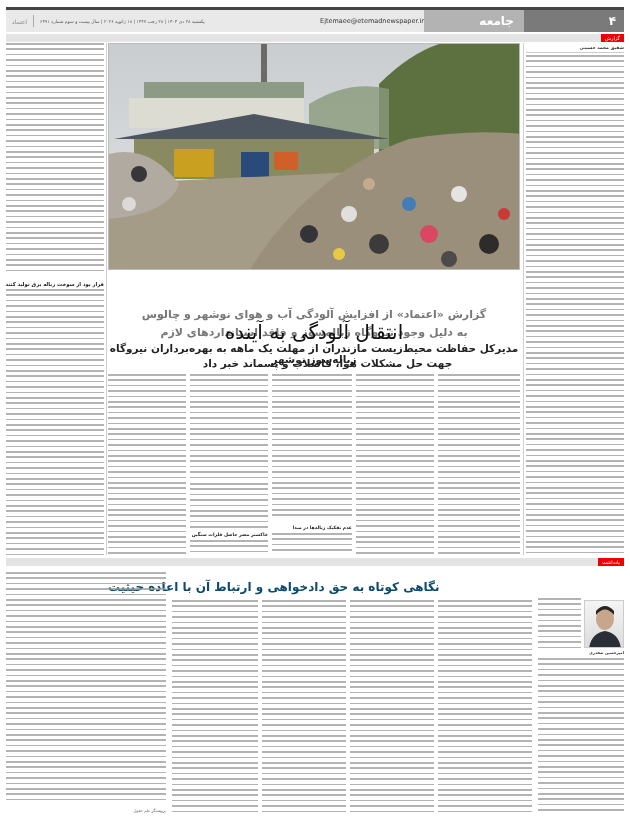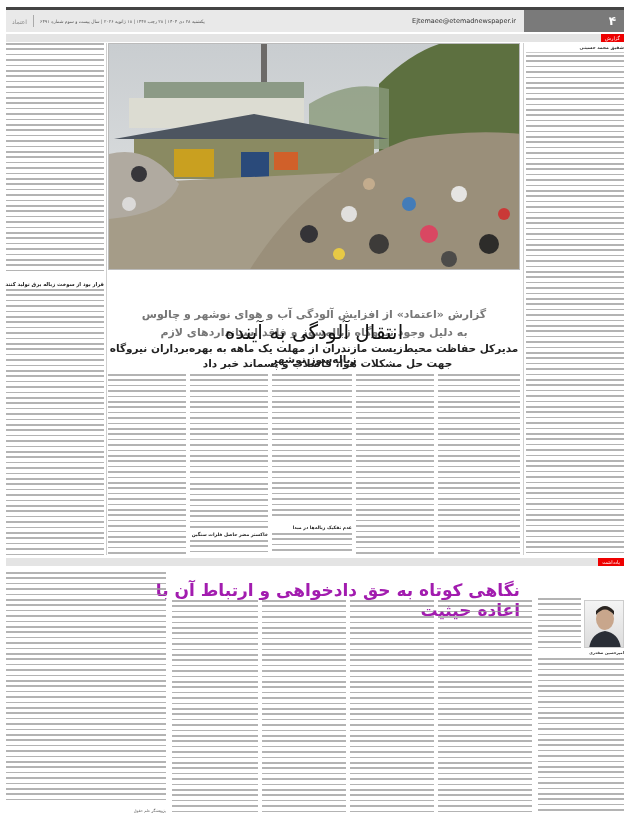--- a/index.html
+++ b/index.html
@@ -5,21 +5,21 @@
   * { box-sizing: border-box; margin: 0; padding: 0; }
   html, body { width: 630px; height: 820px; background: #ffffff; overflow: hidden; }
   body { font-family: "DejaVu Sans", sans-serif; color: #222; position: relative; }
 
   .topline { position: absolute; left: 6px; right: 6px; top: 7px; height: 3px; background: #444; }
   .header { position: absolute; left: 6px; right: 6px; top: 10px; height: 22px; display: flex; direction: ltr; background: #e9e9e9; }
   .hdr-left { flex: 1; display: flex; align-items: center; padding-left: 6px; gap: 6px; }
   .hdr-logo { font-size: 6px; color: #888; font-family: "DejaVu Serif", serif; }
   .hdr-sep { width: 1px; height: 12px; background: #aaa; }
   .hdr-date { font-size: 4.5px; color: #555; direction: rtl; white-space: nowrap; }
-  .hdr-email { width: 120px; font-size: 6.5px; color: #333; display: flex; align-items: center; justify-content: flex-end; padding-right: 8px; }
+  .hdr-email { width: 120px; font-size: 6.5px; color: #333; display: flex; align-items: center; justify-content: flex-end; }
   .hdr-section { width: 100px; background: #b3b3b3; color: #fff; font-size: 12px; display: flex; align-items: center; justify-content: flex-end; padding-right: 10px; font-weight: bold; }
   .hdr-page { width: 100px; background: #7a7a7a; color: #fff; font-size: 12px; display: flex; align-items: center; justify-content: flex-end; padding-right: 8px; font-weight: bold; }
 
   .bar { position: absolute; left: 6px; right: 6px; height: 8px; background: #e4e4e4; }
   .bar .tag { position: absolute; right: 0; top: 0; height: 8px; background: #e00; color: #fff; font-size: 5px; padding: 0 4px; line-height: 8px; }
 
   .col-text { position: absolute; font-size: 3.2px; line-height: 5.4px; color: #555; direction: rtl; text-align: justify; overflow: hidden; }
   .col-text .lines { width: 100%; height: 100%;
     background-image: repeating-linear-gradient(to bottom, #9a9a9a 0, #9a9a9a 1.6px, transparent 1.6px, transparent 5.4px);
     opacity: .75; }
@@ -27,36 +27,37 @@
   .byline { position: absolute; font-size: 4.5px; font-weight: bold; color: #333; direction: rtl; text-align: right; border-bottom: 1px solid #ccc; padding-bottom: 2px; }
 
   .photo { position: absolute; left: 108px; top: 43px; width: 412px; height: 227px; overflow: hidden; background: #cfd3d6; border: 1px solid #bbb; }
 
   .kicker { position: absolute; left: 108px; width: 412px; text-align: center; font-size: 11px; color: #777; font-weight: bold; direction: rtl; line-height: 14px; margin-top: 32px; }
   .headline { position: absolute; left: 108px; width: 412px; top: 320px; text-align: center; font-size: 20px; font-weight: normal; color: #111; direction: rtl; }
   .deck { position: absolute; left: 108px; width: 412px; top: 343px; text-align: center; font-size: 10.5px; font-weight: bold; color: #222; direction: rtl; line-height: 11px; }
 
   .vrule { position: absolute; width: 1px; background: #d0d0d0; }
 
-  .headline2 { position: absolute; left: 108px; width: 412px; top: 580px; text-align: right; font-size: 17px; font-weight: bold; color: #a21caf; direction: rtl; }
+  .headline2 { position: absolute; left: 108px; width: 412px; top: 580px; text-align: left; font-size: 12px; font-weight: bold; color: #0c4a6e; direction: rtl; }
   .author-photo { position: absolute; left: 584px; top: 600px; width: 40px; height: 48px; background: linear-gradient(#f4f4f4, #dcdcdc); border: 1px solid #ccc; overflow: hidden; }
   .author-name { position: absolute; left: 578px; top: 650px; width: 46px; font-size: 3.8px; font-weight: bold; text-align: right; direction: rtl; color: #333; }
   .sig { position: absolute; font-size: 3.8px; color: #666; direction: rtl; }
 </style>
 </head>
 <body>
 
 <div class="topline"></div>
 <div class="header">
   <div class="hdr-left">
     <span class="hdr-logo">اعتماد</span>
     <span class="hdr-sep"></span>
     <span class="hdr-date">یکشنبه ۲۸ دی ۱۴۰۴ | ۲۸ رجب ۱۴۴۷ | ۱۸ ژانویه ۲۰۲۶ | سال بیست و سوم شماره ۶۴۹۱</span>
   </div>
   <div class="hdr-email">Ejtemaee@etemadnewspaper.ir</div>
+  <div class="hdr-section">جامعه</div>
   <div class="hdr-page">۴</div>
 </div>
 
 <div class="bar" style="top:34px;">
   <span class="tag">گزارش</span>
 </div>
 
 <div class="byline" style="left:526px; top:45px; width:98px;">شفیق محمد حسینی</div>
 <div class="col-text" style="left:526px; top:55px; width:98px; height:500px;">
     <div class="lines"></div>

